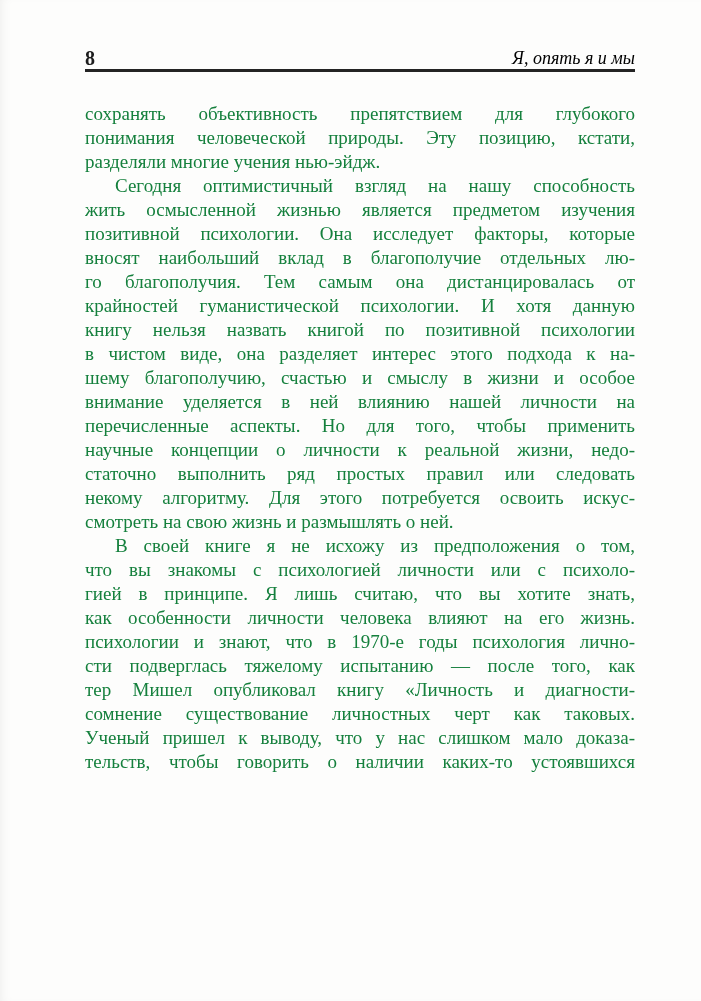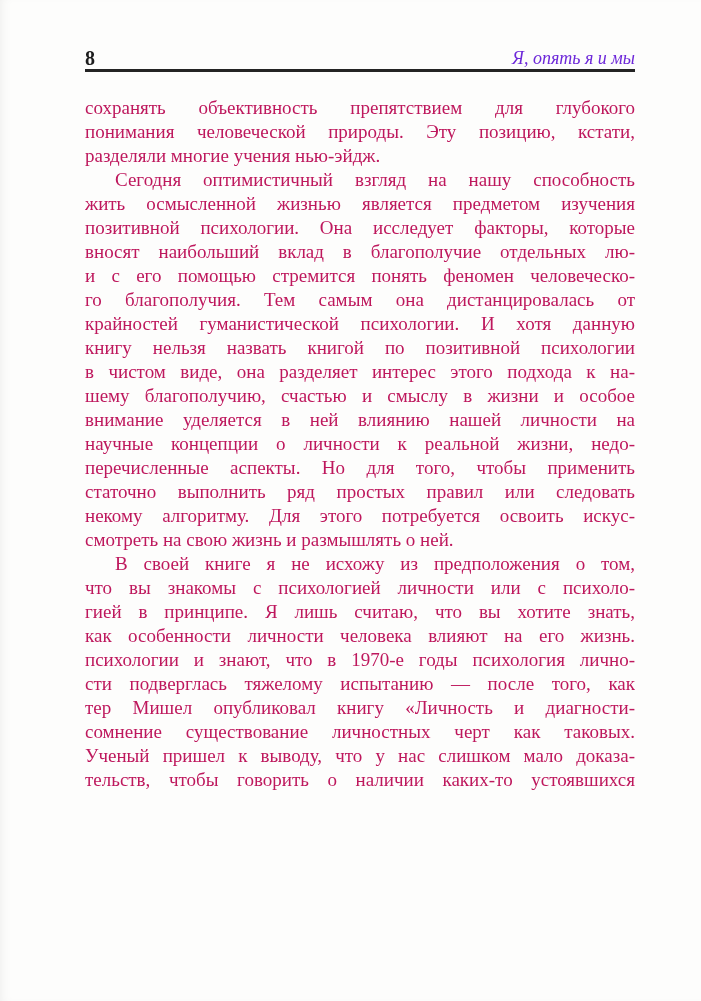--- a/index.html
+++ b/index.html
@@ -31,28 +31,28 @@
   }
   .page-num {
     font-size: 20px;
     font-weight: bold;
     color: #1d1d1d;
     line-height: 20px;
   }
   .running-title {
     font-size: 18px;
     font-style: italic;
-    color: #6d28d9;
+    color: #000000;
     line-height: 20px;
   }
   .body-text {
-    margin-top: 24px;
+    margin-top: 30px;
     font-size: 19px;
     line-height: 24px;
-    color: #be185d;
+    color: #15803d;
   }
   .paragraph { margin: 0; }
   .line {
     text-align: justify;
     text-align-last: justify;
     white-space: normal;
     height: 24px;
     overflow: hidden;
   }
   .line.indent { text-indent: 30px; }
@@ -71,29 +71,28 @@
         <div class="paragraph">
           <div class="line">сохранять объективность препятствием для глубокого</div>
           <div class="line">понимания человеческой природы. Эту позицию, кстати,</div>
           <div class="line para-end">разделяли многие учения нью-эйдж.</div>
         </div>
         <div class="paragraph">
           <div class="line indent">Сегодня оптимистичный взгляд на нашу способность</div>
           <div class="line">жить осмысленной жизнью является предметом изучения</div>
           <div class="line">позитивной психологии. Она исследует факторы, которые</div>
           <div class="line">вносят наибольший вклад в благополучие отдельных лю-</div>
-          <div class="line">и с его помощью стремится понять феномен человеческо-</div>
           <div class="line">го благополучия. Тем самым она дистанцировалась от</div>
           <div class="line">крайностей гуманистической психологии. И хотя данную</div>
           <div class="line">книгу нельзя назвать книгой по позитивной психологии</div>
           <div class="line">в чистом виде, она разделяет интерес этого подхода к на-</div>
           <div class="line">шему благополучию, счастью и смыслу в жизни и особое</div>
           <div class="line">внимание уделяется в ней влиянию нашей личности на</div>
+          <div class="line">перечисленные аспекты. Но для того, чтобы применить</div>
           <div class="line">научные концепции о личности к реальной жизни, недо-</div>
-          <div class="line">перечисленные аспекты. Но для того, чтобы применить</div>
           <div class="line">статочно выполнить ряд простых правил или следовать</div>
           <div class="line">некому алгоритму. Для этого потребуется освоить искус-</div>
           <div class="line para-end">смотреть на свою жизнь и размышлять о ней.</div>
         </div>
         <div class="paragraph">
           <div class="line indent">В своей книге я не исхожу из предположения о том,</div>
           <div class="line">что вы знакомы с психологией личности или с психоло-</div>
           <div class="line">гией в принципе. Я лишь считаю, что вы хотите знать,</div>
           <div class="line">как особенности личности человека влияют на его жизнь.</div>
           <div class="line">психологии и знают, что в 1970-е годы психология лично-</div>

